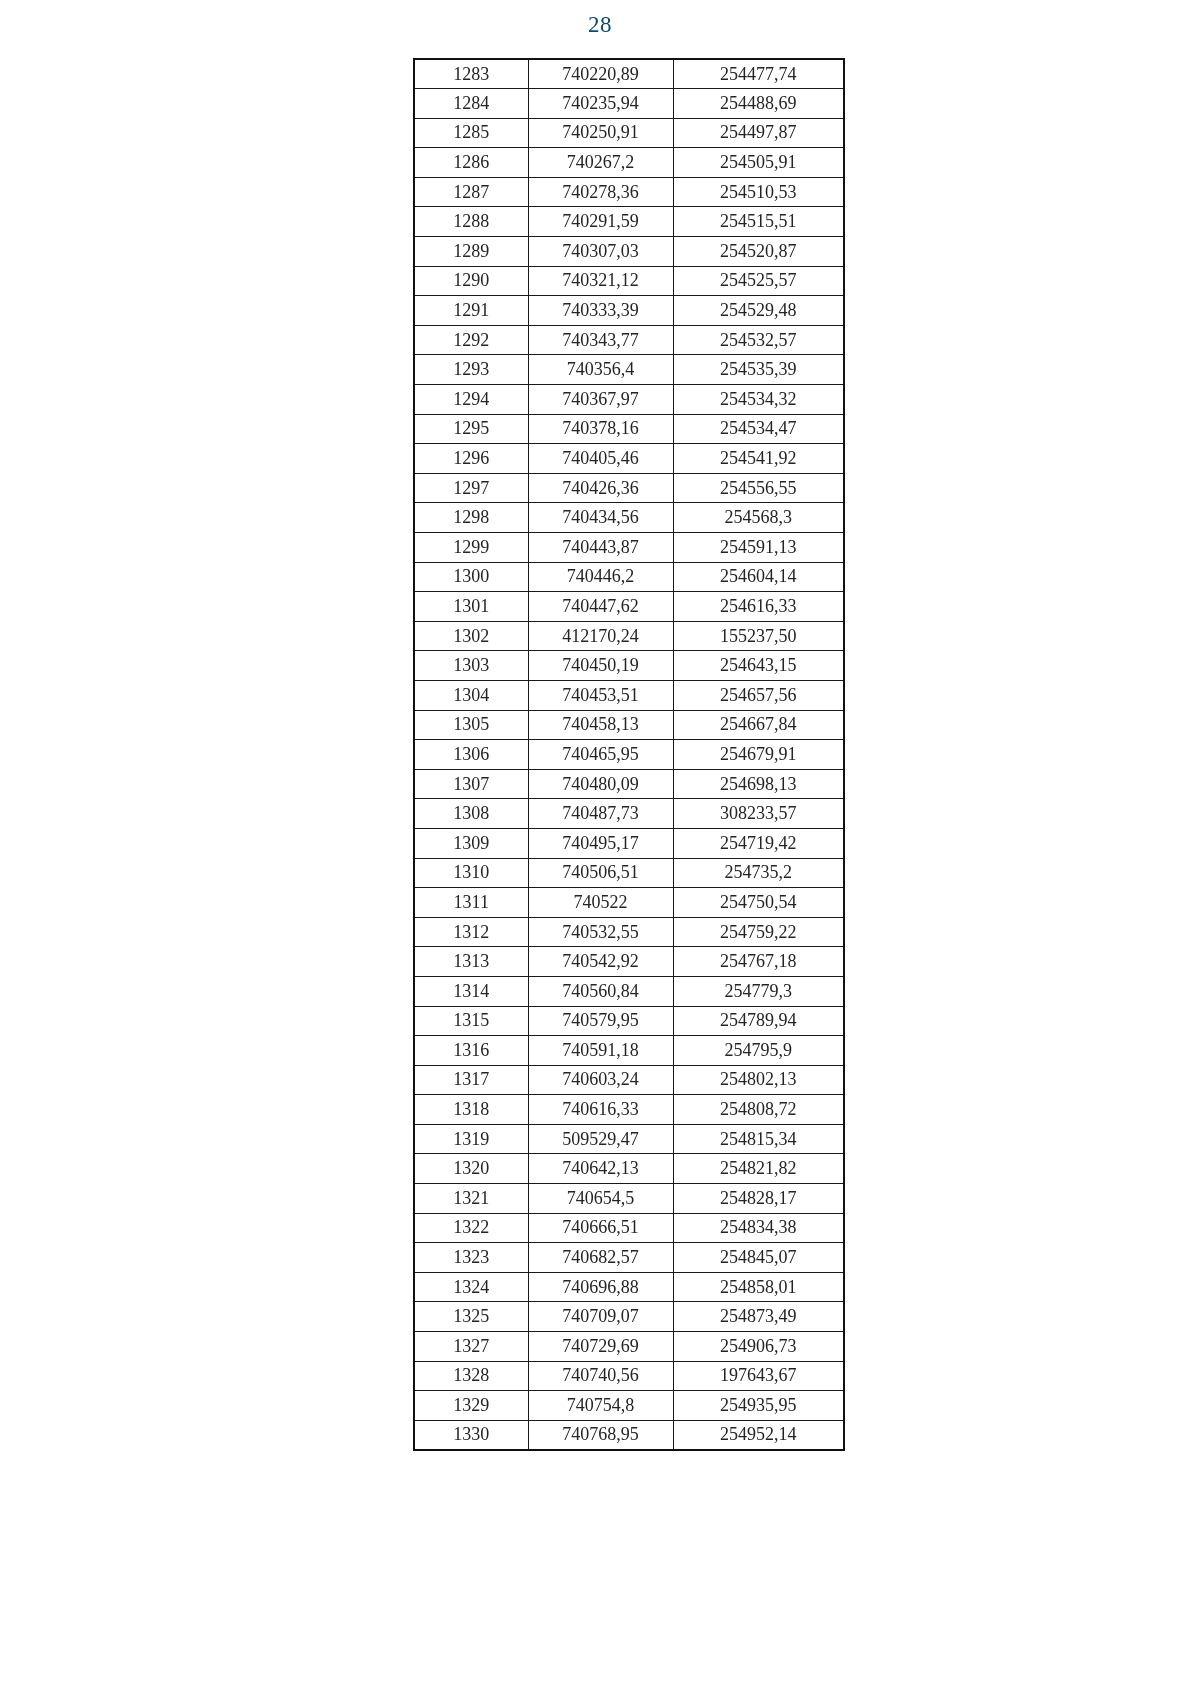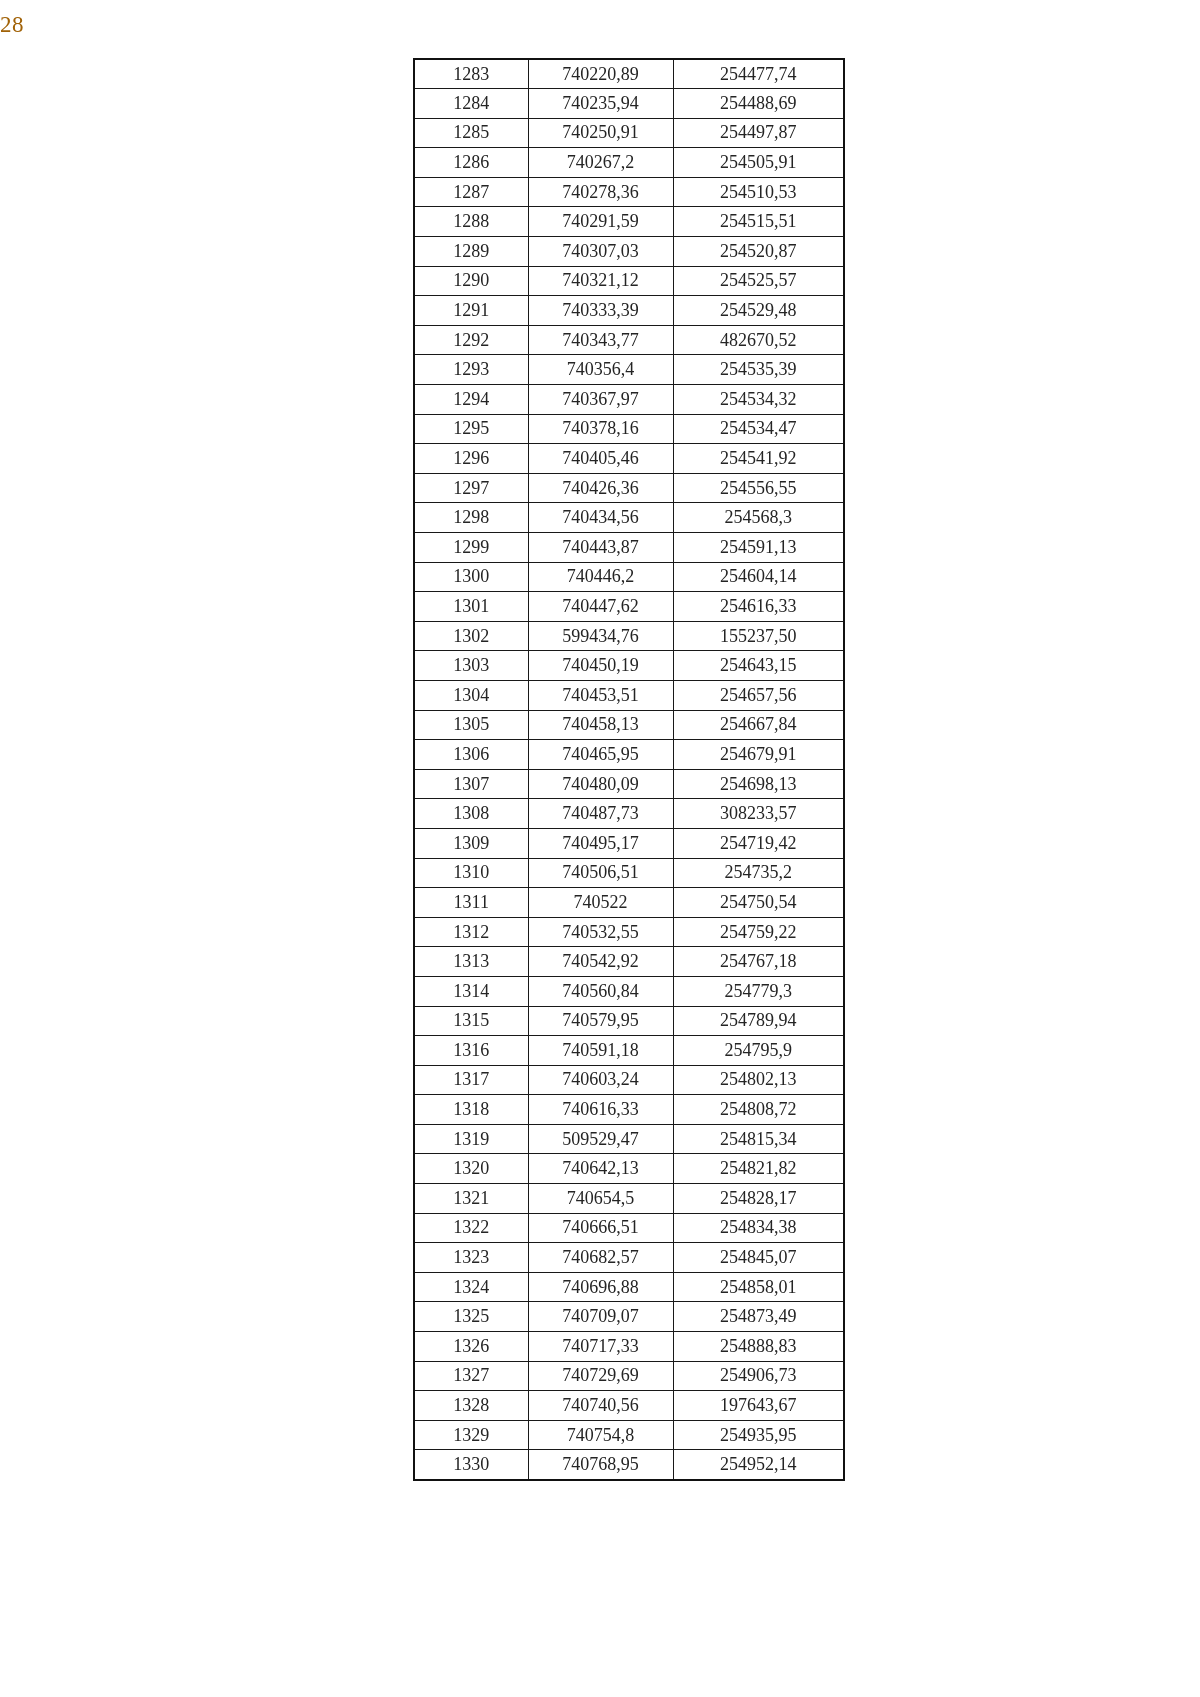--- a/index.html
+++ b/index.html
@@ -16,23 +16,23 @@
     width: 1200px;
     height: 1697px;
     background: #ffffff;
     overflow: hidden;
   }
   .page-number {
     position: absolute;
     top: 12px;
     left: 0;
     width: 100%;
-    text-align: left;
+    text-align: center;
     font-size: 23px;
-    color: #a16207;
+    color: #0c4a6e;
     letter-spacing: 0.5px;
   }
   table.coord-table {
     position: absolute;
     left: 413px;
     top: 58px;
     width: 430px;
     border-collapse: collapse;
     table-layout: fixed;
     border: 2px solid #111111;
@@ -107,21 +107,21 @@
           <td>254525,57</td>
         </tr>
         <tr>
           <td>1291</td>
           <td>740333,39</td>
           <td>254529,48</td>
         </tr>
         <tr>
           <td>1292</td>
           <td>740343,77</td>
-          <td>482670,52</td>
+          <td>254532,57</td>
         </tr>
         <tr>
           <td>1293</td>
           <td>740356,4</td>
           <td>254535,39</td>
         </tr>
         <tr>
           <td>1294</td>
           <td>740367,97</td>
           <td>254534,32</td>
@@ -156,21 +156,21 @@
           <td>740446,2</td>
           <td>254604,14</td>
         </tr>
         <tr>
           <td>1301</td>
           <td>740447,62</td>
           <td>254616,33</td>
         </tr>
         <tr>
           <td>1302</td>
-          <td>599434,76</td>
+          <td>412170,24</td>
           <td>155237,50</td>
         </tr>
         <tr>
           <td>1303</td>
           <td>740450,19</td>
           <td>254643,15</td>
         </tr>
         <tr>
           <td>1304</td>
           <td>740453,51</td>
@@ -273,25 +273,20 @@
         </tr>
         <tr>
           <td>1324</td>
           <td>740696,88</td>
           <td>254858,01</td>
         </tr>
         <tr>
           <td>1325</td>
           <td>740709,07</td>
           <td>254873,49</td>
-        </tr>
-        <tr>
-          <td>1326</td>
-          <td>740717,33</td>
-          <td>254888,83</td>
         </tr>
         <tr>
           <td>1327</td>
           <td>740729,69</td>
           <td>254906,73</td>
         </tr>
         <tr>
           <td>1328</td>
           <td>740740,56</td>
           <td>197643,67</td>

